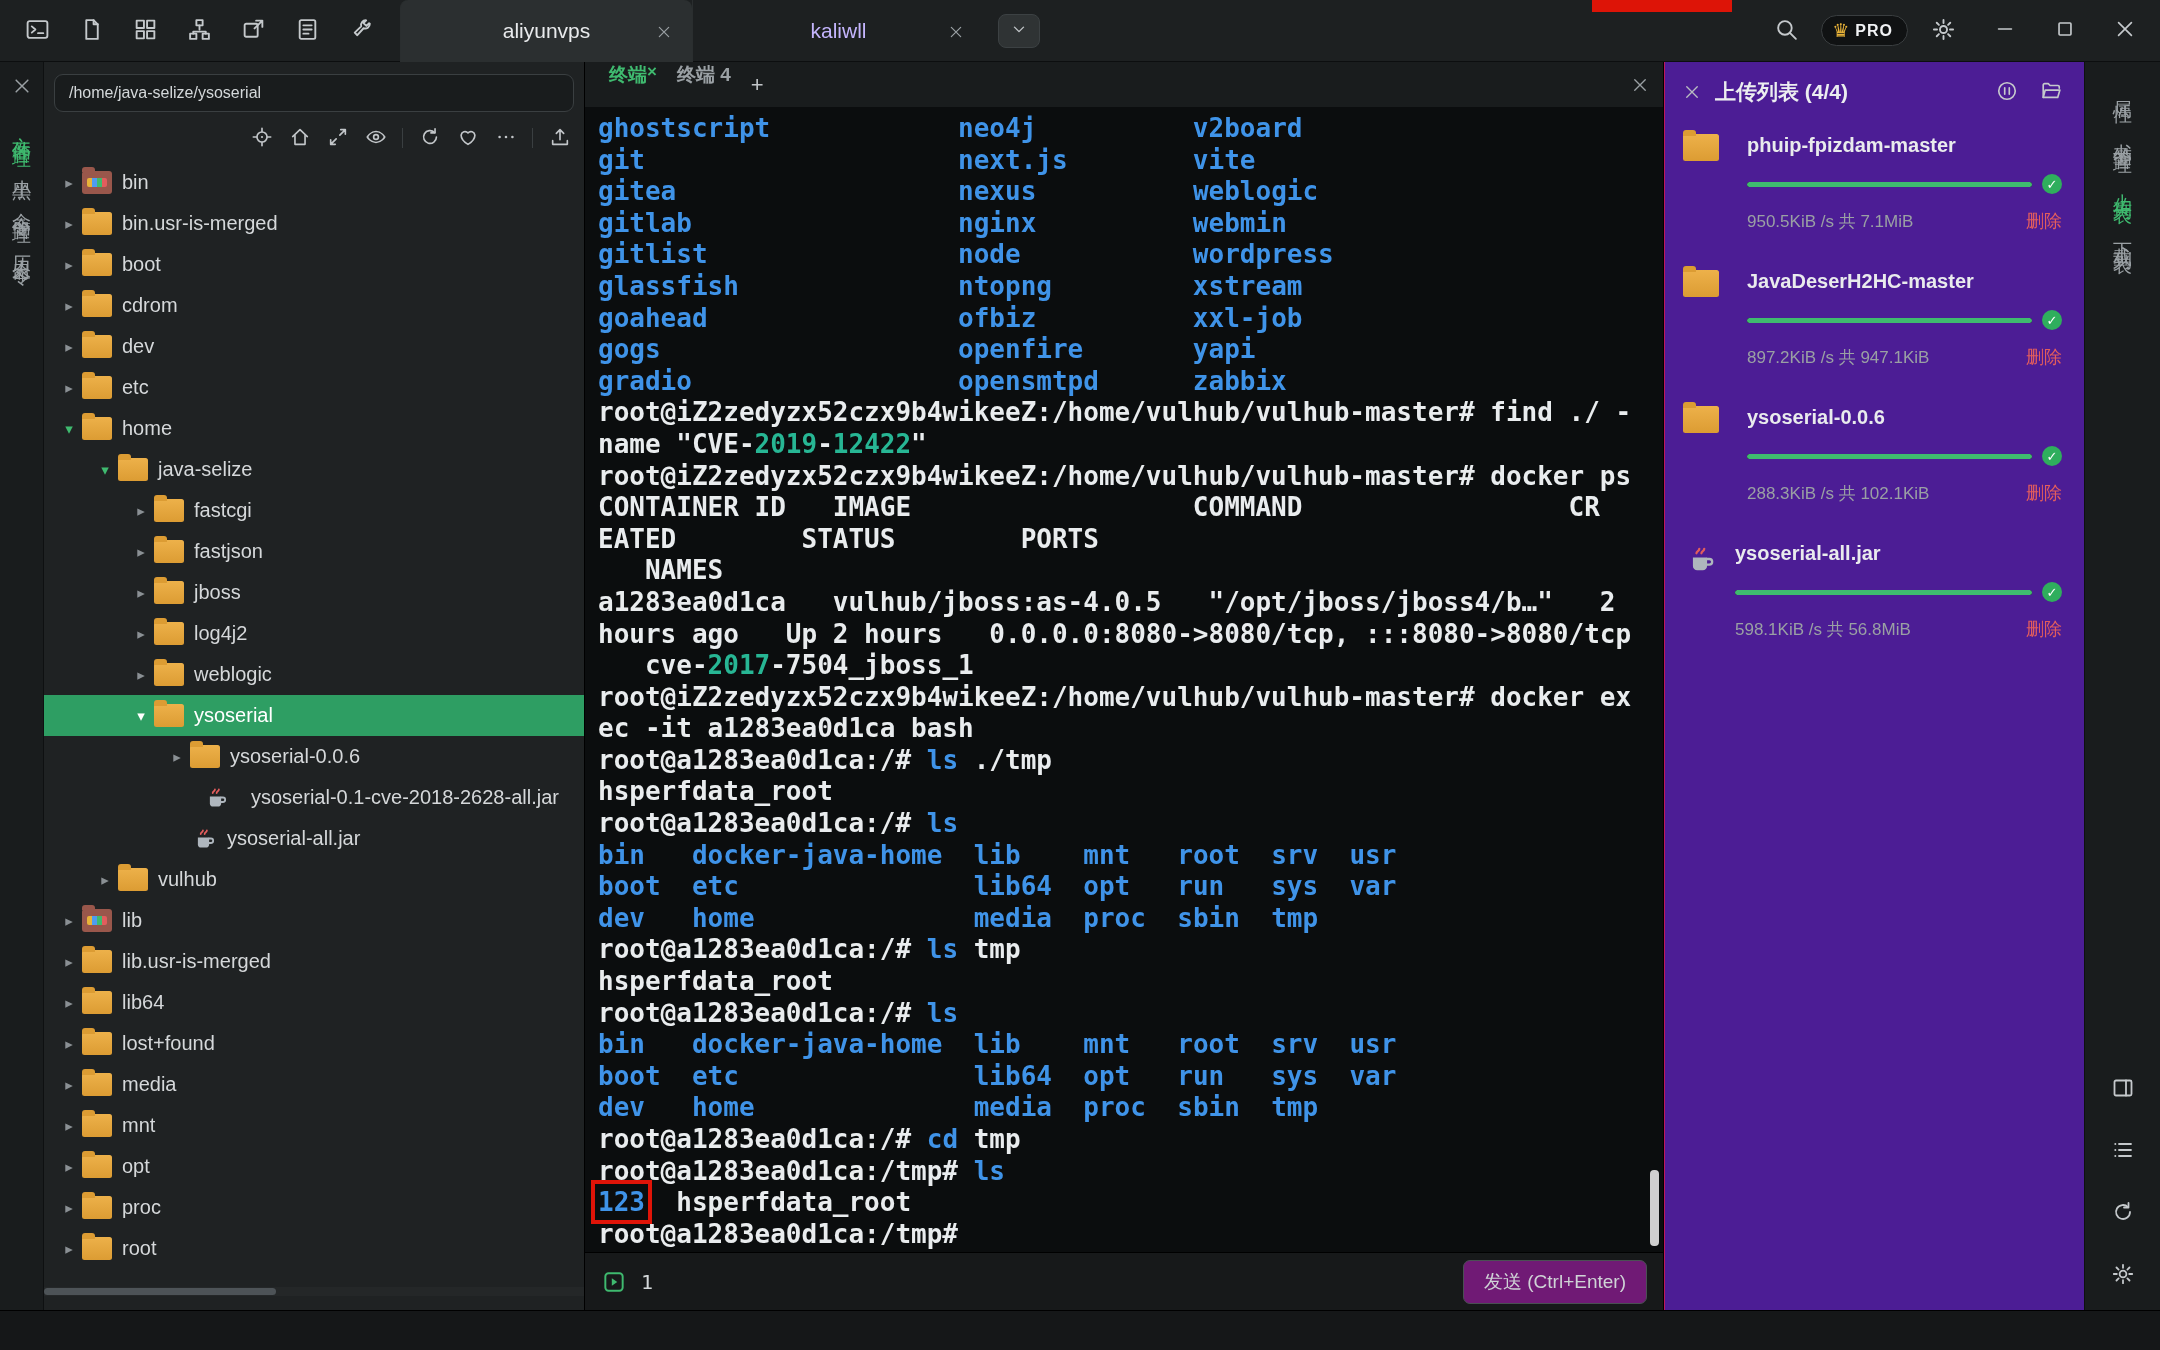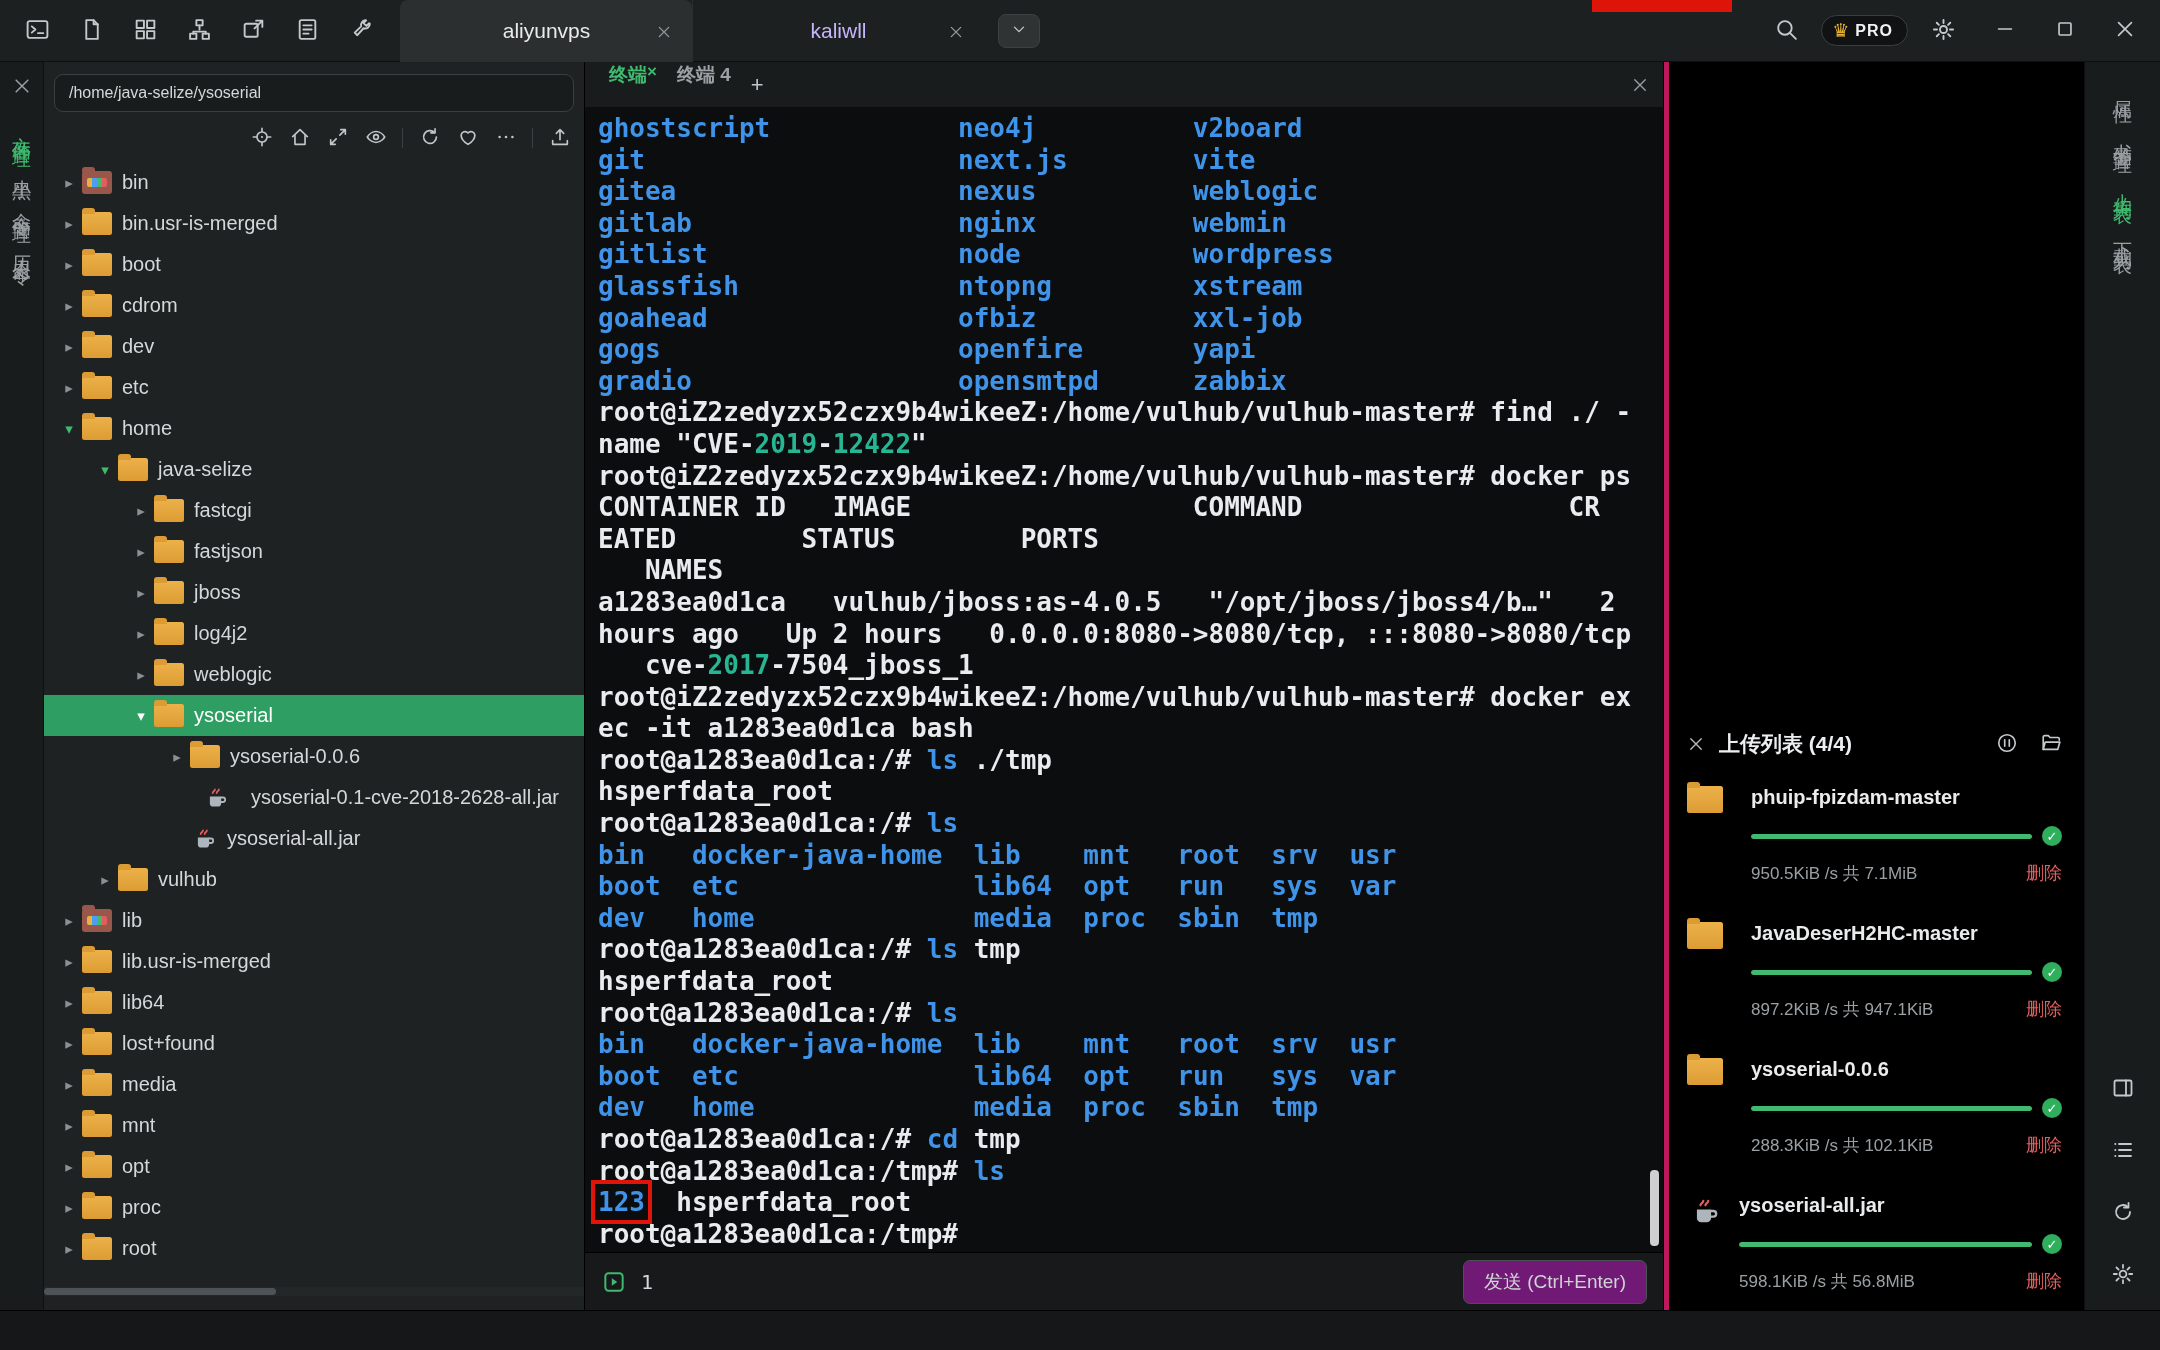--- a/index.html
+++ b/index.html
@@ -80,21 +80,21 @@
   .c-t { color:#27b694; }
   .rb { outline:4px solid #e01408; outline-offset:3px; }
   .v-thumb { position:absolute; right:4px; bottom:6px; width:9px; height:76px; background:#cfcfcf; border-radius:4px; }
   .term-input { height:58px; flex:none; border-top:1px solid #000; background:#17191a; display:flex; align-items:center; padding:0 16px; gap:14px; }
   .send-ico { width:26px; height:26px; color:#3fba6f; }
   .send-ico svg { width:26px; height:26px; }
   .line-num { font-family:"DejaVu Sans Mono",monospace; font-size:20px; color:#d4d8da; }
   .send-btn { margin-left:auto; border:1px solid #4a5053; background:#701a75; color:#cfd3d6; font-size:19px; padding:8px 20px; border-radius:7px; cursor:pointer; font-family:inherit; }
 
   
-  .upload-panel { background:#000000; border-left:5px solid #be185d; display:flex; flex-direction:column; overflow:hidden;justify-content:flex-end; }
+  .upload-panel { background:#4c1d95; border-left:1px solid #be185d; display:flex; flex-direction:column; overflow:hidden; }
   .up-header { height:52px; flex:none; display:flex; align-items:center; padding:8px 18px 0; gap:14px; }
   .up-x { width:18px; height:18px; color:#b9bdc1; cursor:pointer; }
   .up-x svg { width:18px; height:18px; }
   .up-title { font-size:21px; font-weight:bold; color:#eceef0; }
   .up-hicons { margin-left:auto; display:flex; gap:14px; color:#c2c6c9; }
   .up-hicons .icon-btn { width:30px; height:30px; }
   .up-hicons .icon-btn svg { width:22px; height:22px; }
   .up-item { min-height:136px; padding:20px 22px 8px 18px; display:flex; gap:18px; }
   .up-icon-jar { width:34px; height:34px; flex:none; }
   .up-icon-jar svg { width:34px; height:34px; }

